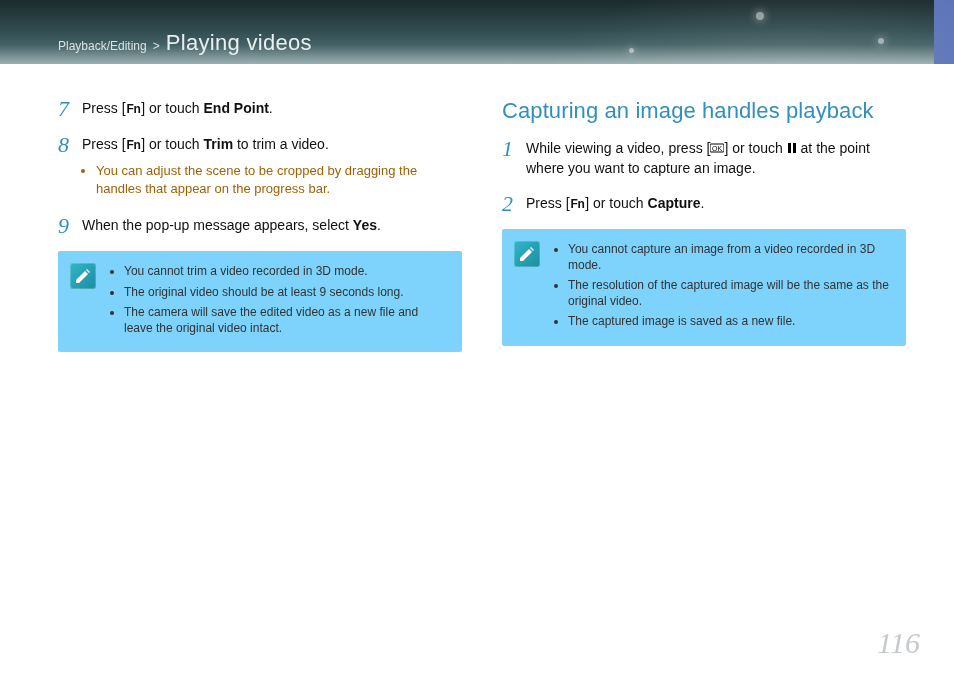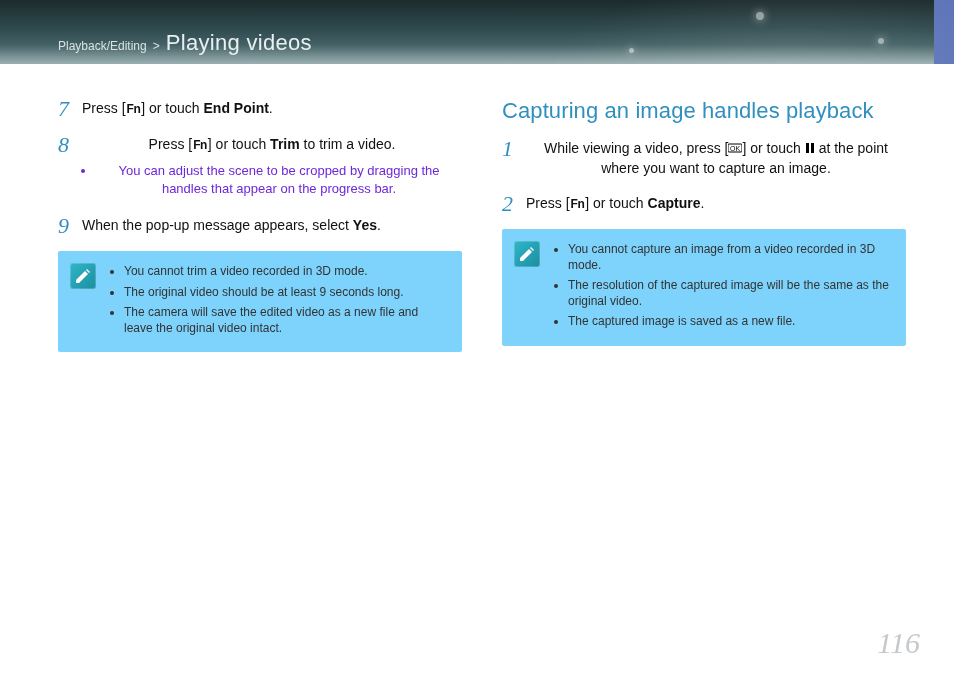--- a/index.html
+++ b/index.html
@@ -37,23 +37,23 @@
   .breadcrumb .small { font-size: 12px; opacity: 0.9; }
   .breadcrumb .sep { font-size: 12px; opacity: 0.9; margin: 0 2px; }
   .breadcrumb .big { font-size: 22px; font-weight: 300; letter-spacing: 0.3px; }
 
   
   .cols { display: flex; gap: 40px; padding: 34px 48px 0 58px; }
   .col { flex: 1; min-width: 0; }
 
   .step { display: flex; gap: 10px; margin-bottom: 14px; }
   .step-num { color: #2f8fbf; font-family: Georgia, "Times New Roman", serif; font-style: italic; font-size: 22px; line-height: 1; min-width: 14px; }
-  .step-body { font-size: 14px; line-height: 1.45; color: #111; text-align: center; }
+  .step-body { font-size: 14px; line-height: 1.45; color: #111; }
   .step-body .bold { font-weight: 700; }
-  .sub-bullets { margin: 8px 0 4px 0; padding-left: 14px; font-size: 13px; color: #6d28d9; }
+  .sub-bullets { margin: 8px 0 4px 0; padding-left: 14px; font-size: 13px; color: #a16207; }
   .sub-bullets li { list-style: disc; margin-bottom: 4px; line-height: 1.35; }
 
   .fn-box {
     display: inline-block; font-family: Arial, sans-serif; font-weight: 700;
     font-size: 12px; padding: 0 1px; letter-spacing: -0.5px;
   }
 
   .section-heading {
     color: #2f8fbf; font-size: 22px; font-weight: 400; margin-bottom: 14px;
     letter-spacing: 0.1px;

